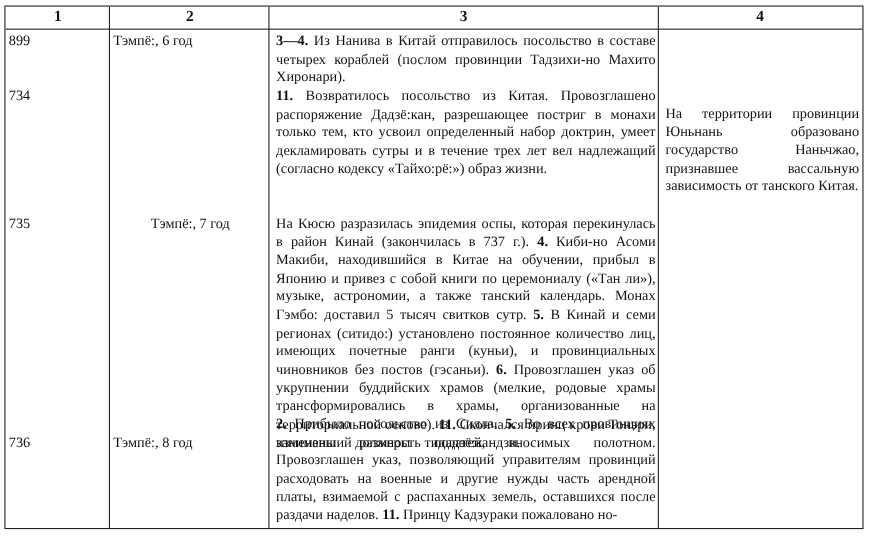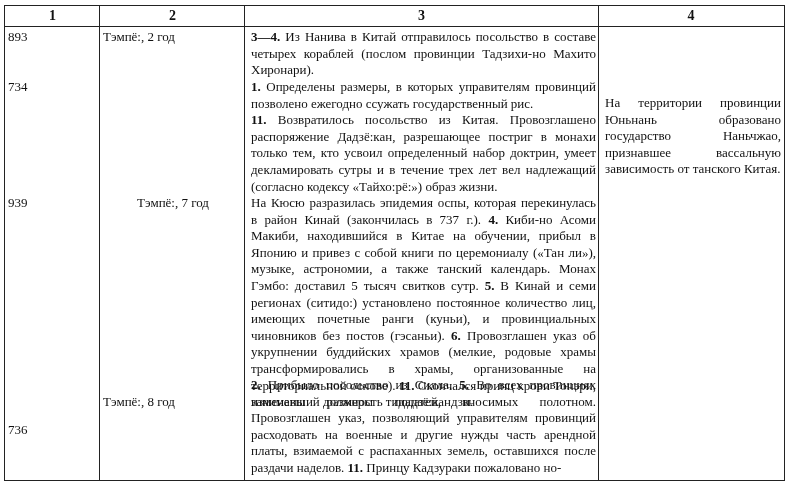--- a/index.html
+++ b/index.html
@@ -28,39 +28,38 @@
     <div class="hcell" style="left:0;width:95px;">1</div>
     <div class="hcell" style="left:95px;width:145px;">2</div>
     <div class="hcell" style="left:240px;width:353px;">3</div>
     <div class="hcell" style="left:593px;width:186px;">4</div>
   </div>
 
   <div class="vline" style="left:94px;"></div>
   <div class="vline" style="left:239px;"></div>
   <div class="vline" style="left:593px;"></div>
 
-  <div class="cell c1" style="top:23px;">893</div>
-  <div class="cell c2" style="top:23px;">Тэмпё:, 2 год</div>
+  <div class="cell c1" style="top:23px;">899</div>
+  <div class="cell c2" style="top:23px;">Тэмпё:, 6 год</div>
   <div class="cell c3" style="top:23px;">
     <p><b>3—4.</b><span> Из Нанива в Китай отправилось посольство в составе четырех кораблей (послом провинции Тадзихи-но Махито Хиронари).</span></p>
   </div>
 
   <div class="cell c1" style="top:73px;">734</div>
   <div class="cell c3" style="top:73px;">
-    <p><b>1.</b><span> Определены размеры, в которых управителям провинций позволено ежегодно ссужать государственный рис.</span></p>
     <p><b>11.</b><span> Возвратилось посольство из Китая. Провозглашено распоряжение Дадзё:кан, разрешающее постриг в монахи только тем, кто усвоил определенный набор доктрин, умеет декламировать сутры и в течение трех лет вел надлежащий (согласно кодексу «Тайхо:рё:») образ жизни.</span></p>
   </div>
   <div class="cell c4" style="top:89px;">
     <p>На территории провинции Юньнань образовано государство Наньчжао, признавшее вассальную зависимость от танского Китая.</p>
   </div>
 
-  <div class="cell c1" style="top:189px;">939</div>
+  <div class="cell c1" style="top:189px;">735</div>
   <div class="cell c2" style="top:189px;text-align:center;">Тэмпё:, 7 год</div>
   <div class="cell c3" style="top:189px;">
     <p><span>На Кюсю разразилась эпидемия оспы, которая перекинулась в район Кинай (закончилась в 737 г.). </span><b>4.</b><span> Киби-но Асоми Макиби, находившийся в Китае на обучении, прибыл в Японию и привез с собой книги по церемониалу («Тан ли»), музыке, астрономии, а также танский календарь. Монах Гэмбо: доставил 5 тысяч свитков сутр. </span><b>5.</b><span> В Кинай и семи регионах (ситидо:) установлено постоянное количество лиц, имеющих почетные ранги (куньи), и провинциальных чиновников без постов (гэсаньи). </span><b>6.</b><span> Провозглашен указ об укрупнении буддийских храмов (мелкие, родовые храмы трансформировались в храмы, организованные на территориальной основе). </span><b>11.</b><span> Скончался принц крови Тонэри, занимавший должность тидадзё:кандзи.</span></p>
   </div>
 
-  <div class="cell c1" style="top:388px;margin-top:28px;">736</div>
+  <div class="cell c1" style="top:388px;">736</div>
   <div class="cell c2" style="top:388px;">Тэмпё:, 8 год</div>
   <div class="cell c3" style="top:371px;">
     <p><b>2.</b><span> Прибыло посольство из Силла. </span><b>5.</b><span> Во всех провинциях изменены размеры податей, вносимых полотном. Провозглашен указ, позволяющий управителям провинций расходовать на военные и другие нужды часть арендной платы, взимаемой с распаханных земель, оставшихся после раздачи наделов. </span><b>11.</b><span> Принцу Кадзураки пожаловано но-</span></p>
   </div>
 </div>
 
 </body></html>

